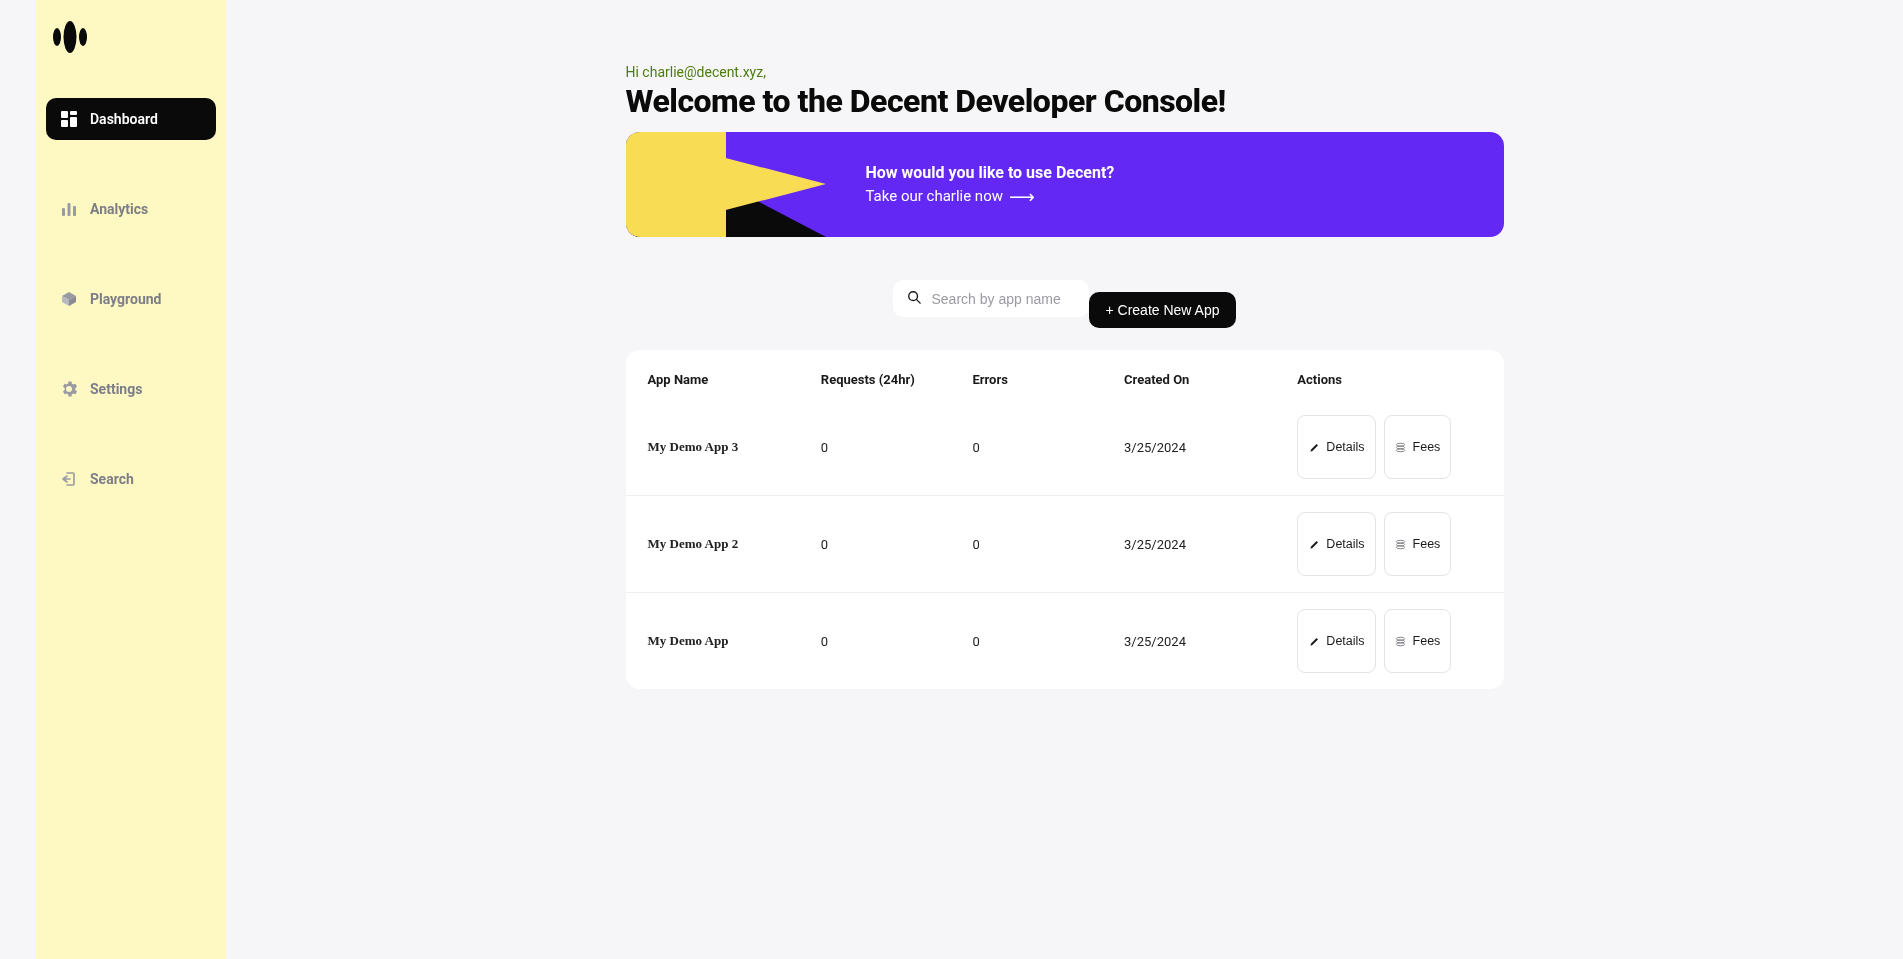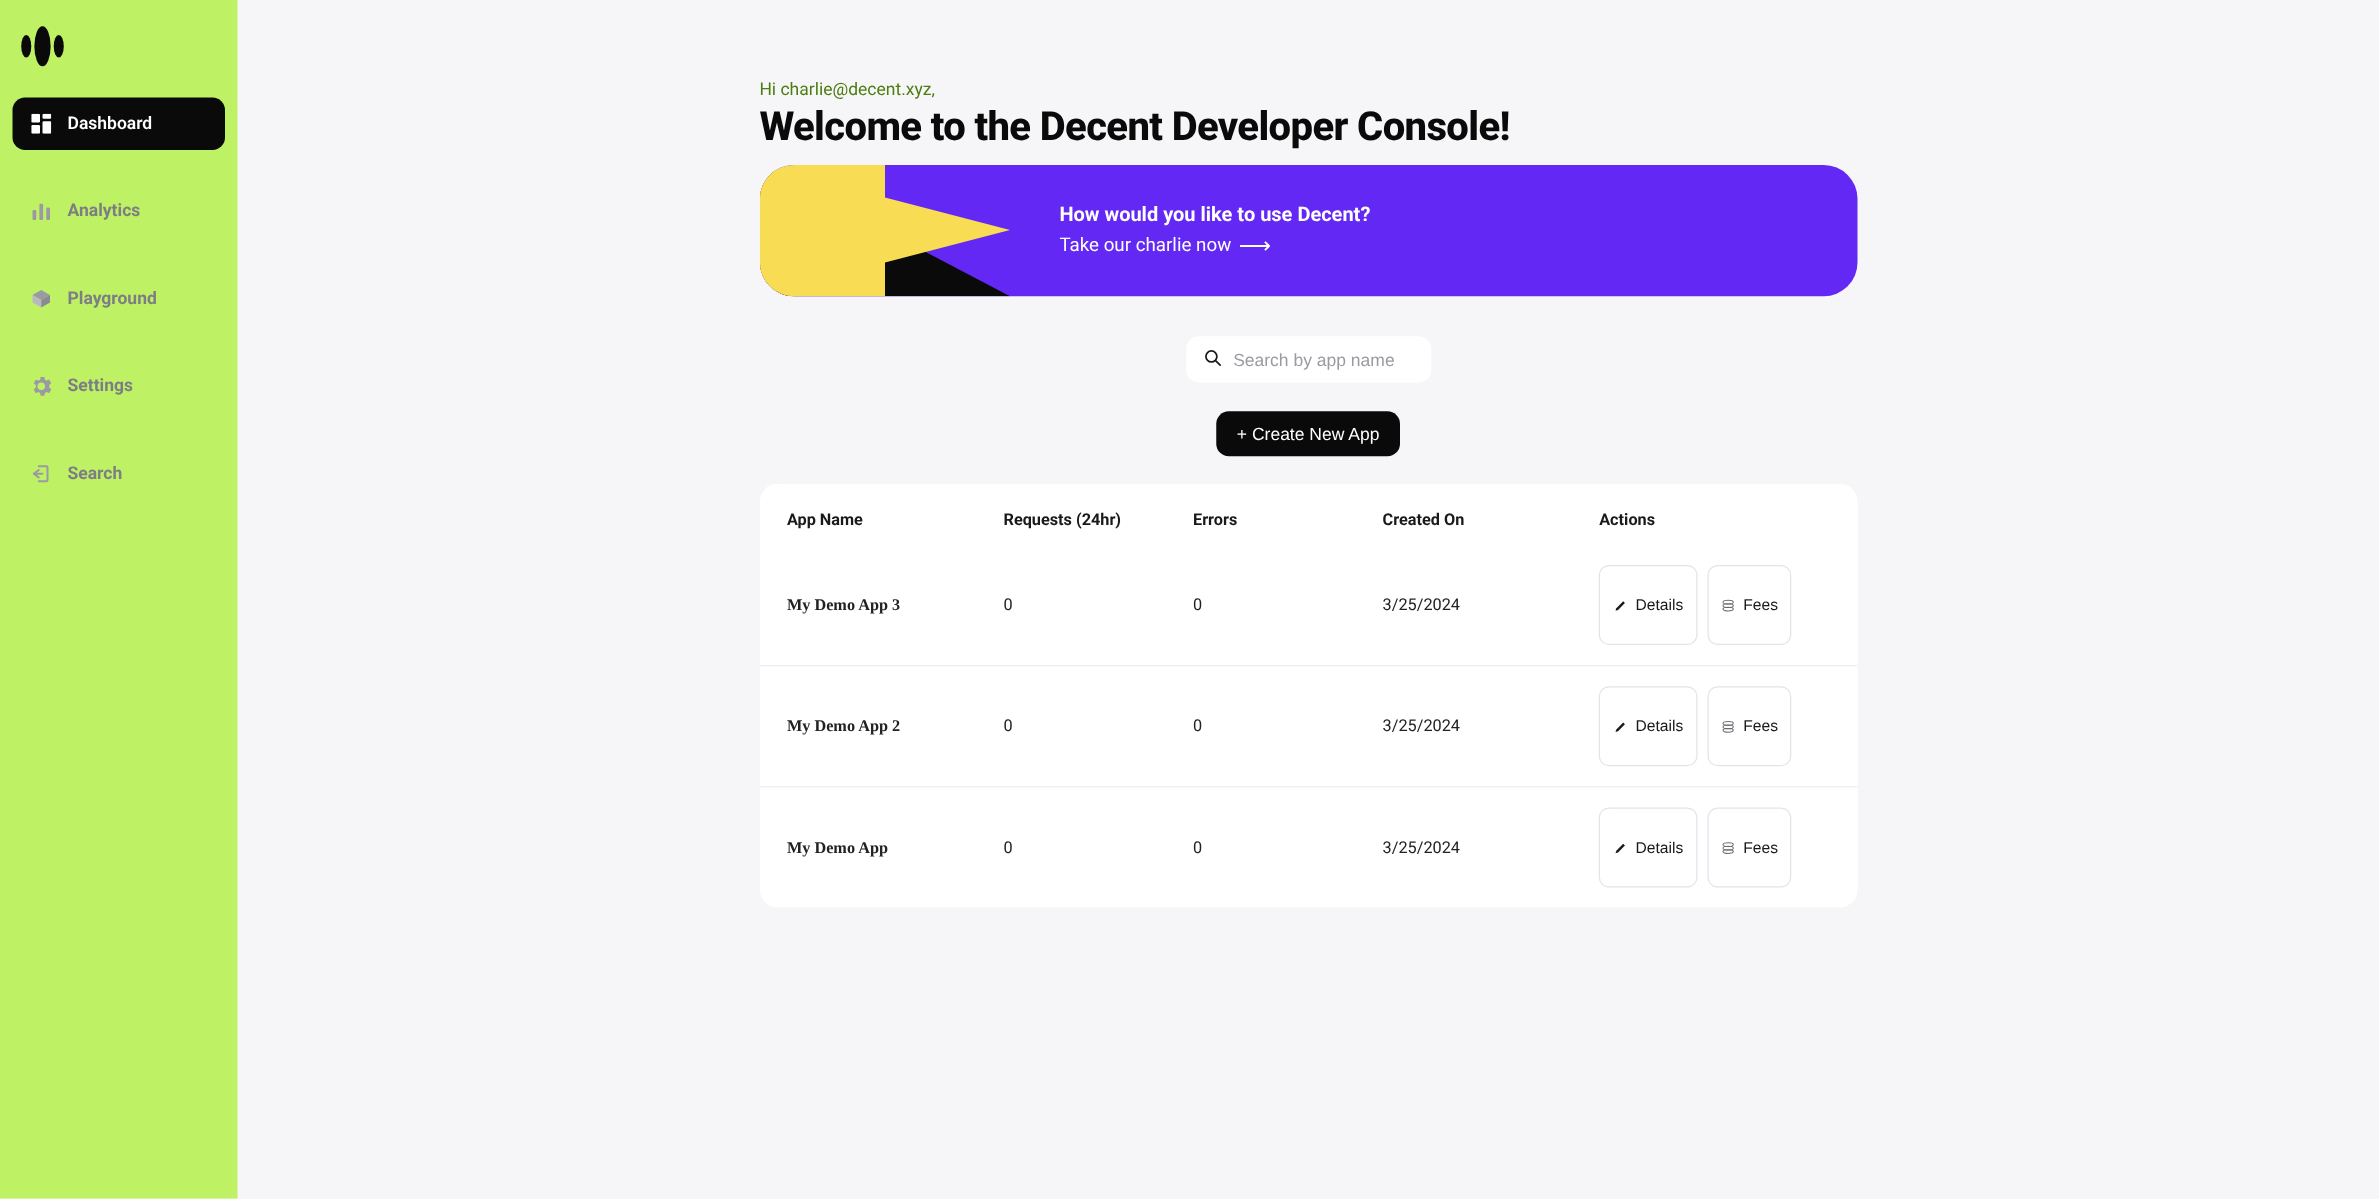--- a/index.html
+++ b/index.html
@@ -15,25 +15,26 @@
       height: 959px;
       overflow: hidden;
     }
     .app {
       display: flex;
       width: 100%;
       height: 100%;
     }
     .sidebar {
       width: 190px;
-      background: #bef264;
+      background: #fef9c3;
       padding: 16px 10px;
       display: flex;
       flex-direction: column;
-      gap: 4px;
+      gap: 24px;
+      margin-left: 36px;
     }
     .logo {
       padding: 4px 4px 20px 4px;
     }
     .logo svg {
       display: block;
     }
     .nav-item {
       display: flex;
       align-items: center;
@@ -81,21 +82,21 @@
     .welcome-title {
       font-size: 32px;
       font-weight: 800;
       letter-spacing: -0.5px;
       margin-bottom: 12px;
     }
     .banner {
       position: relative;
       background: #6328f3;
       color: #ffffff;
-      border-radius: 27px;
+      border-radius: 14px;
       height: 105px;
       overflow: hidden;
       display: flex;
       align-items: center;
       margin-bottom: 32px;
     }
     .banner-graphic {
       width: 200px;
       height: 100%;
       position: relative;
@@ -147,21 +148,20 @@
       cursor: pointer;
     }
     .banner-sub .arrow {
       font-size: 18px;
     }
     .toolbar {
       display: flex;
       justify-content: center;
       align-items: center;
       margin-bottom: 22px;
-      flex-direction: column;
     }
     .search-wrap {
       background: #ffffff;
       border-radius: 10px;
       display: flex;
       align-items: center;
       padding: 9px 14px;
       width: 196px;
       gap: 10px;
     }

